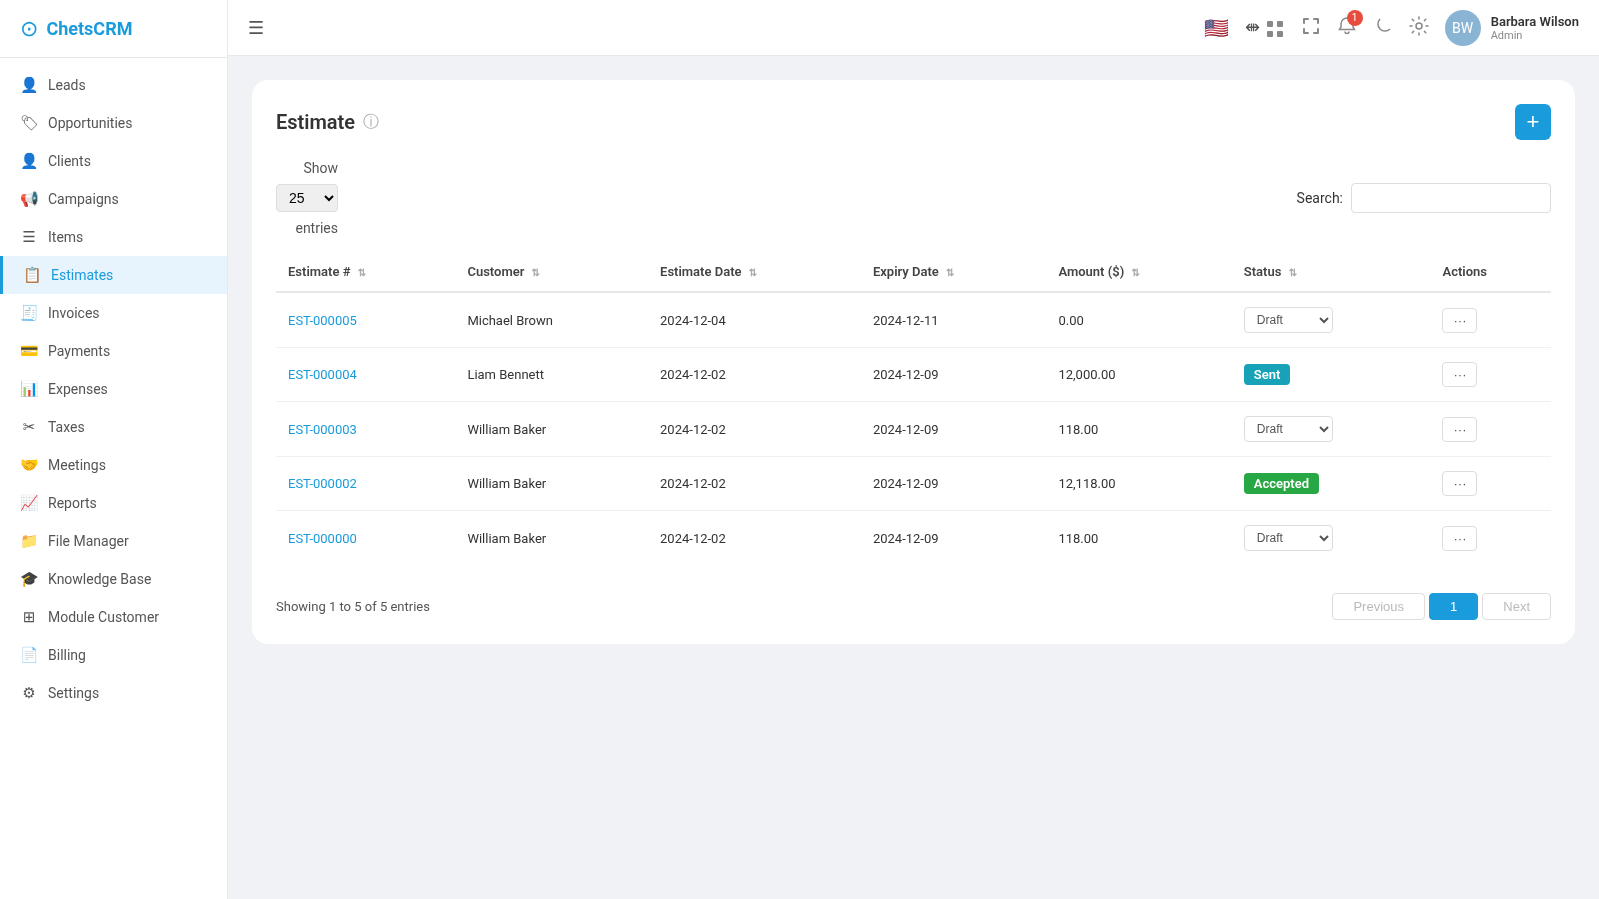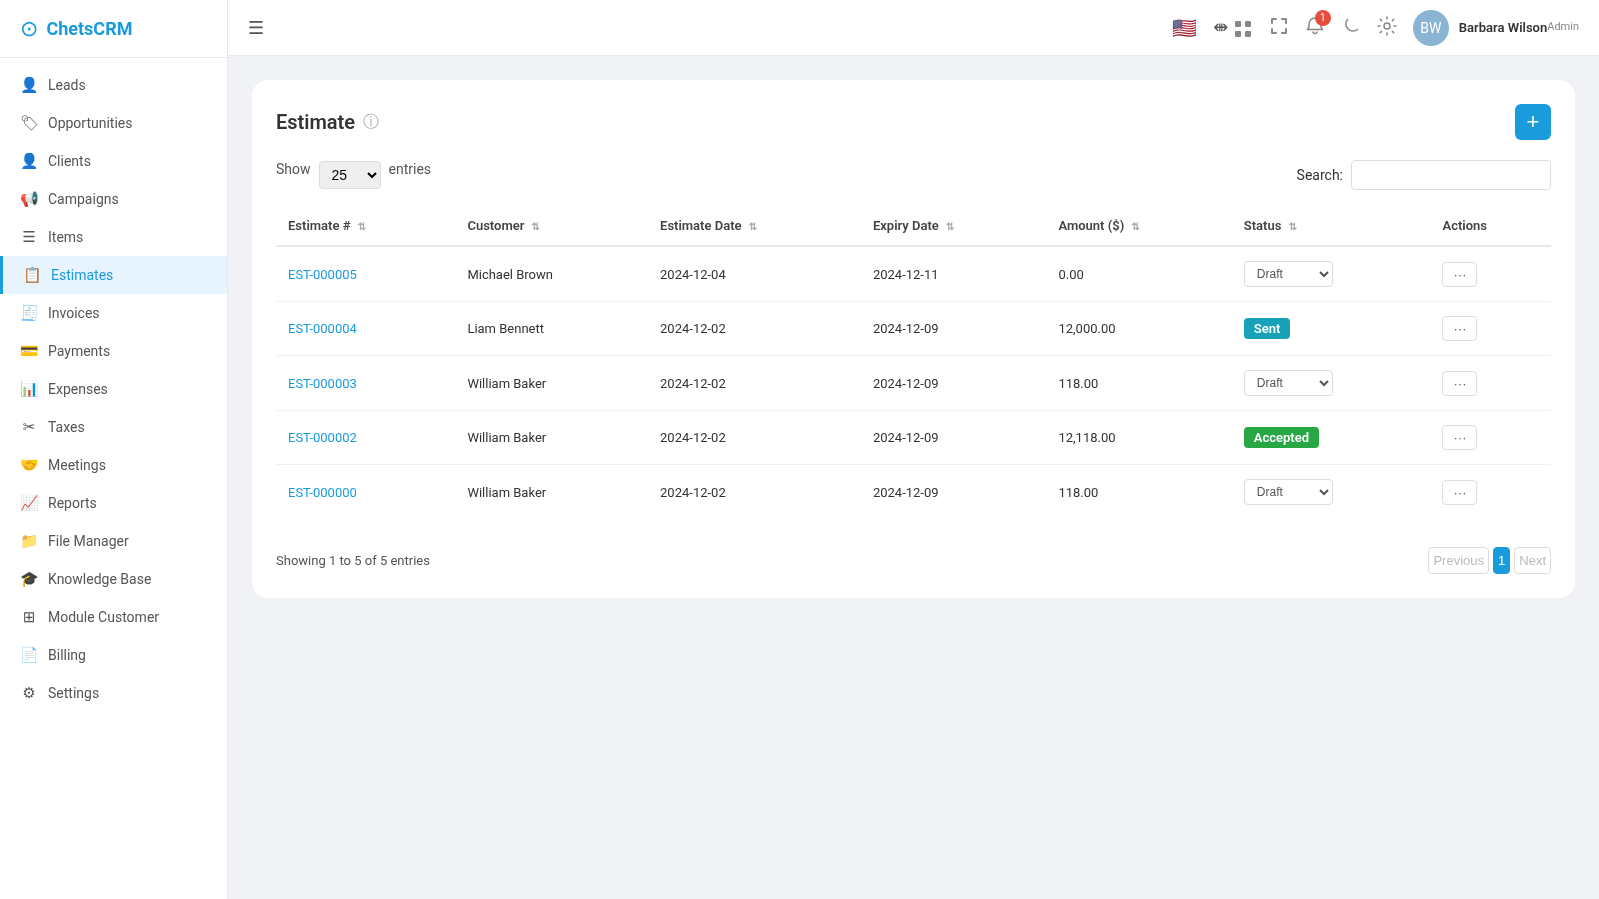--- a/index.html
+++ b/index.html
@@ -21,40 +21,40 @@
 
     
     .header { background: #fff; border-bottom: 1px solid #e8e8e8; padding: 0 20px; height: 56px; display: flex; align-items: center; justify-content: space-between; flex-shrink: 0; }
     .header-left { display: flex; align-items: center; gap: 12px; }
     .hamburger { font-size: 18px; color: #555; cursor: pointer; }
     .header-right { display: flex; align-items: center; gap: 16px; }
     .header-icon { font-size: 18px; color: #555; cursor: pointer; position: relative; }
     .notification-badge { position: absolute; top: -6px; right: -6px; background: #e74c3c; color: #fff; font-size: 10px; width: 16px; height: 16px; border-radius: 50%; display: flex; align-items: center; justify-content: center; }
     .user-profile { display: flex; align-items: center; gap: 10px; cursor: pointer; }
     .avatar { width: 36px; height: 36px; border-radius: 50%; background: #ccc; overflow: hidden; display: flex; align-items: center; justify-content: center; font-size: 14px; color: #fff; background: #8ab4d4; }
-    .user-info { display: flex; flex-direction: row; }
+    .user-info { display: flex; flex-direction: column; }
     .user-name { font-weight: 600; font-size: 13px; }
     .user-role { font-size: 11px; color: #888; }
 
     
     .content-area { flex: 1; overflow-y: auto; padding: 24px; background: #f0f2f5; }
 
     
     .card { background: #fff; border-radius: 16px; padding: 24px; }
 
     
     .page-header { display: flex; align-items: center; justify-content: space-between; margin-bottom: 20px; }
     .page-title-area { display: flex; align-items: center; gap: 8px; }
     .page-title { font-size: 20px; font-weight: 600; }
     .info-icon { color: #aaa; font-size: 16px; cursor: pointer; }
     .add-btn { background: #1a9bdc; color: #fff; border: none; border-radius: 6px; width: 36px; height: 36px; font-size: 22px; cursor: pointer; display: flex; align-items: center; justify-content: center; }
 
     
     .table-controls { display: flex; align-items: center; justify-content: space-between; margin-bottom: 16px; }
-    .show-entries { display: flex; align-items: flex-start; gap: 8px; color: #555; }
+    .show-entries { display: flex; align-items: flex-end; gap: 8px; color: #555; flex-direction: column; }
     .entries-select { border: 1px solid #ddd; border-radius: 4px; padding: 4px 8px; font-size: 14px; }
     .search-area { display: flex; align-items: center; gap: 8px; }
     .search-input { border: 1px solid #ddd; border-radius: 4px; padding: 6px 10px; font-size: 14px; width: 200px; }
 
     
     .data-table { width: 100%; border-collapse: collapse; }
     .data-table th { padding: 12px 12px; text-align: left; font-weight: 600; font-size: 13px; color: #444; border-bottom: 2px solid #e8e8e8; white-space: nowrap; }
     .data-table td { padding: 14px 12px; border-bottom: 1px solid #f0f0f0; font-size: 13px; }
     .data-table tr:last-child td { border-bottom: none; }
     .sort-icon { color: #aaa; font-size: 10px; margin-left: 4px; }
@@ -65,21 +65,21 @@
     .badge { display: inline-block; padding: 3px 10px; border-radius: 4px; font-size: 13px; font-weight: 600; color: #fff; }
     .badge-sent { background: #17a2b8; }
     .badge-accepted { background: #28a745; }
 
     
     .action-btn { border: 1px solid #ddd; background: #fff; border-radius: 4px; padding: 4px 10px; cursor: pointer; font-size: 13px; color: #555; }
 
     
     .pagination-area { display: flex; align-items: center; justify-content: space-between; margin-top: 28px; color: #555; font-size: 13px; }
     .pagination-controls { display: flex; align-items: center; gap: 4px; }
-    .page-btn { border: 1px solid #ddd; background: #fff; border-radius: 4px; padding: 5px 4px; cursor: pointer; font-size: 13px; color: #555; }
+    .page-btn { border: 1px solid #ddd; background: #fff; border-radius: 4px; padding: 5px 20px; cursor: pointer; font-size: 13px; color: #555; }
     .page-btn.active { background: #1a9bdc; color: #fff; border-color: #1a9bdc; }
     .page-btn.disabled { color: #bbb; cursor: default; }
 
     
     .footer { padding: 16px 24px; text-align: right; font-size: 12px; color: #aaa; }
 
     
     .flag-icon { font-size: 20px; }
   </style>
 </head>

